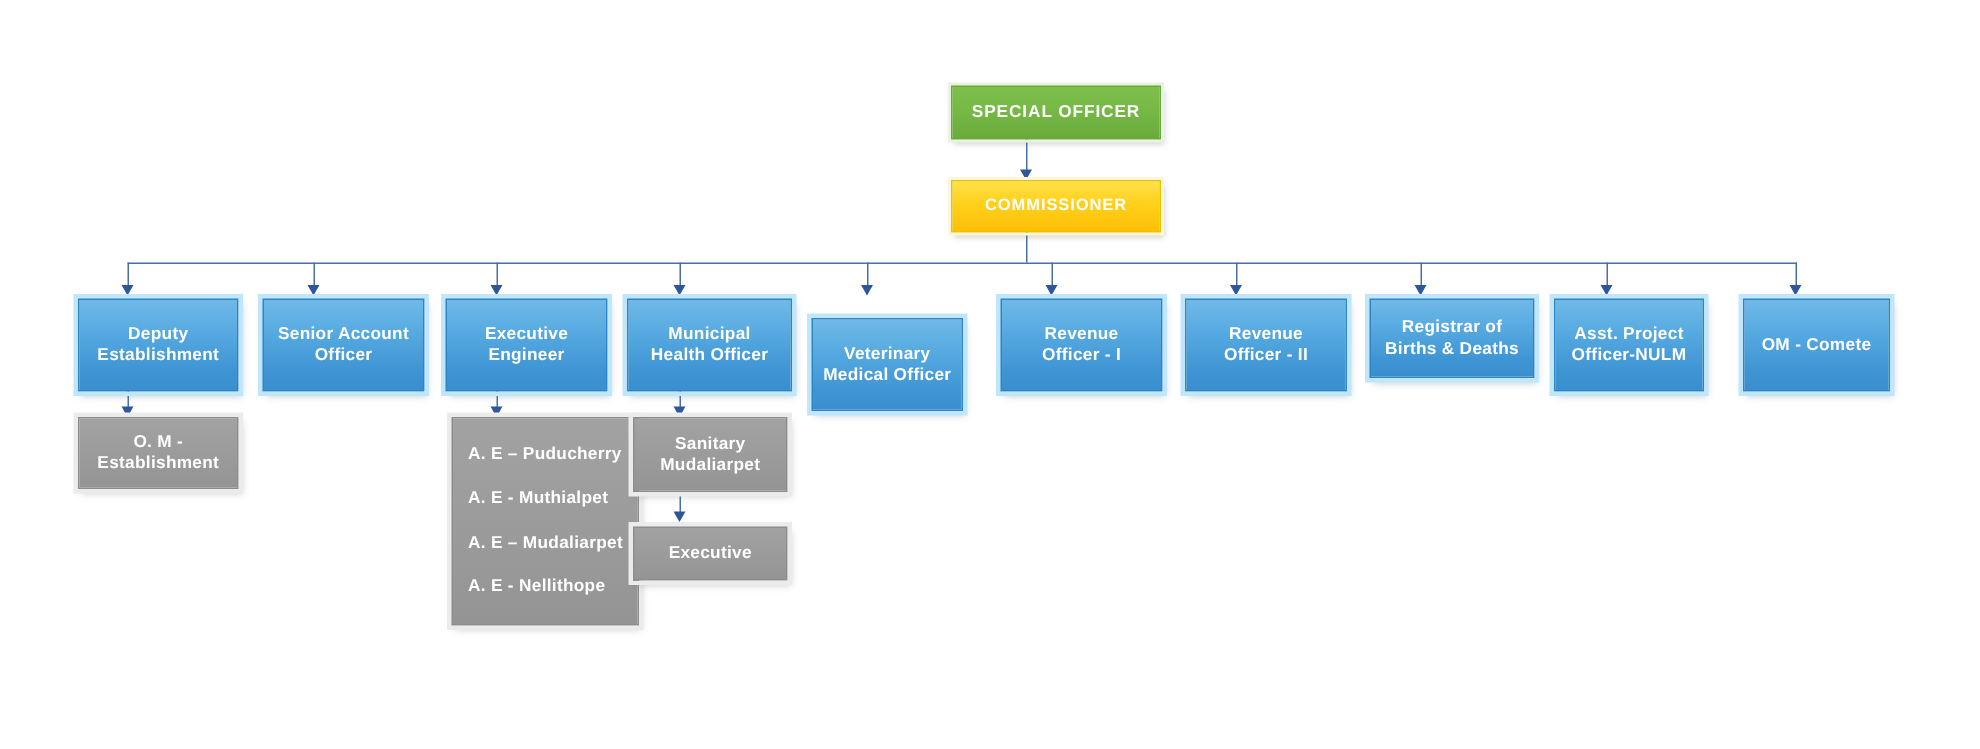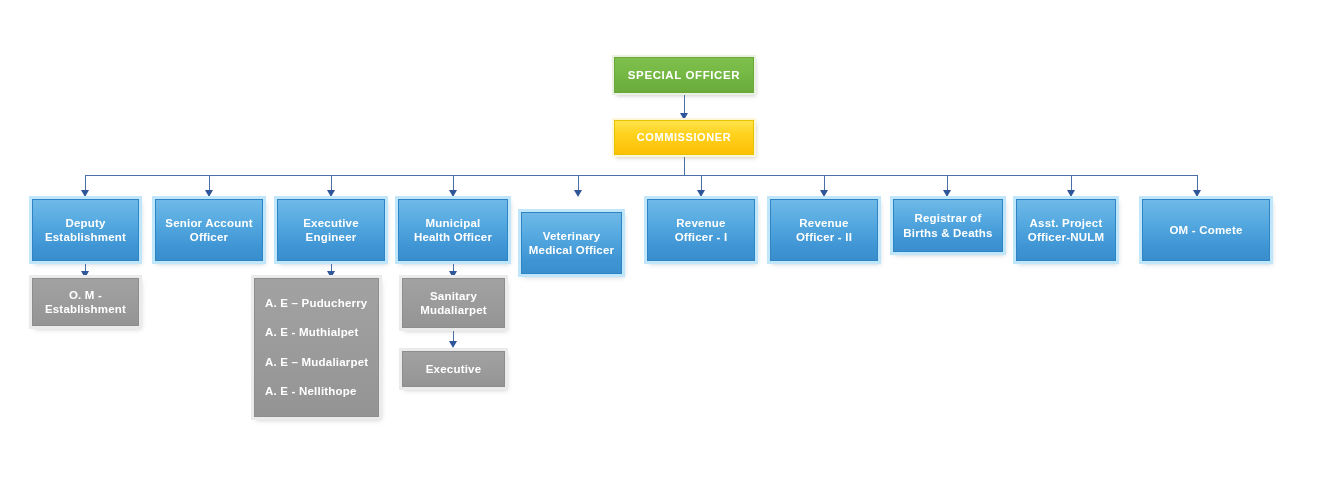--- a/index.html
+++ b/index.html
@@ -25,20 +25,21 @@
     box-sizing: border-box;
     display: flex;
     align-items: center;
     justify-content: flex-start;
     text-align: center;
     color: #ffffff;
     font-weight: bold;
     line-height: 1.25;
     letter-spacing: .2px;
     z-index: 3;
+    margin-left: 20px;
   }
   .node-label {
     display: block;
     width: 100%;
     padding: 0 4px;
     white-space: pre-line;
   }
 
   
   .node-green {
@@ -137,21 +138,21 @@
 
   <div class="conn conn-v" style="left:331px; top:175px; height:17px;"></div>
   <div class="arrow-down" style="left:327px; top:190px;"></div>
   <div class="node node-blue" style="left:277px; top:199px; width:108px; height:62px;">
     <span class="node-label">Executive
 Engineer</span>
   </div>
 
   <div class="conn conn-v" style="left:331px; top:261px; height:14px;"></div>
   <div class="arrow-down" style="left:327px; top:271px;"></div>
-  <div class="node node-grey list" style="left:254px; top:278px; width:125px; height:139px;">
+  <div class="node node-grey list" style="left:281px; top:278px; width:125px; height:139px;">
     <span class="node-label">A. E – Puducherry
 A. E - Muthialpet
 A. E – Mudaliarpet
 A. E - Nellithope</span>
   </div>
 
   <div class="conn conn-v" style="left:453px; top:175px; height:17px;"></div>
   <div class="arrow-down" style="left:449px; top:190px;"></div>
   <div class="node node-blue" style="left:398px; top:199px; width:110px; height:62px;">
     <span class="node-label">Municipal
@@ -201,17 +202,17 @@
 
   <div class="conn conn-v" style="left:1071px; top:175px; height:17px;"></div>
   <div class="arrow-down" style="left:1067px; top:190px;"></div>
   <div class="node node-blue" style="left:1016px; top:199px; width:100px; height:62px;">
     <span class="node-label">Asst. Project
 Officer-NULM</span>
   </div>
 
   <div class="conn conn-v" style="left:1197px; top:175px; height:17px;"></div>
   <div class="arrow-down" style="left:1193px; top:190px;"></div>
-  <div class="node node-blue" style="left:1142px; top:199px; width:128px; height:62px;">
+  <div class="node node-blue" style="left:1142px; top:199px; width:98px; height:62px;">
     <span class="node-label">OM - Comete</span>
   </div>
 
 </div>
 
 </body></html>

